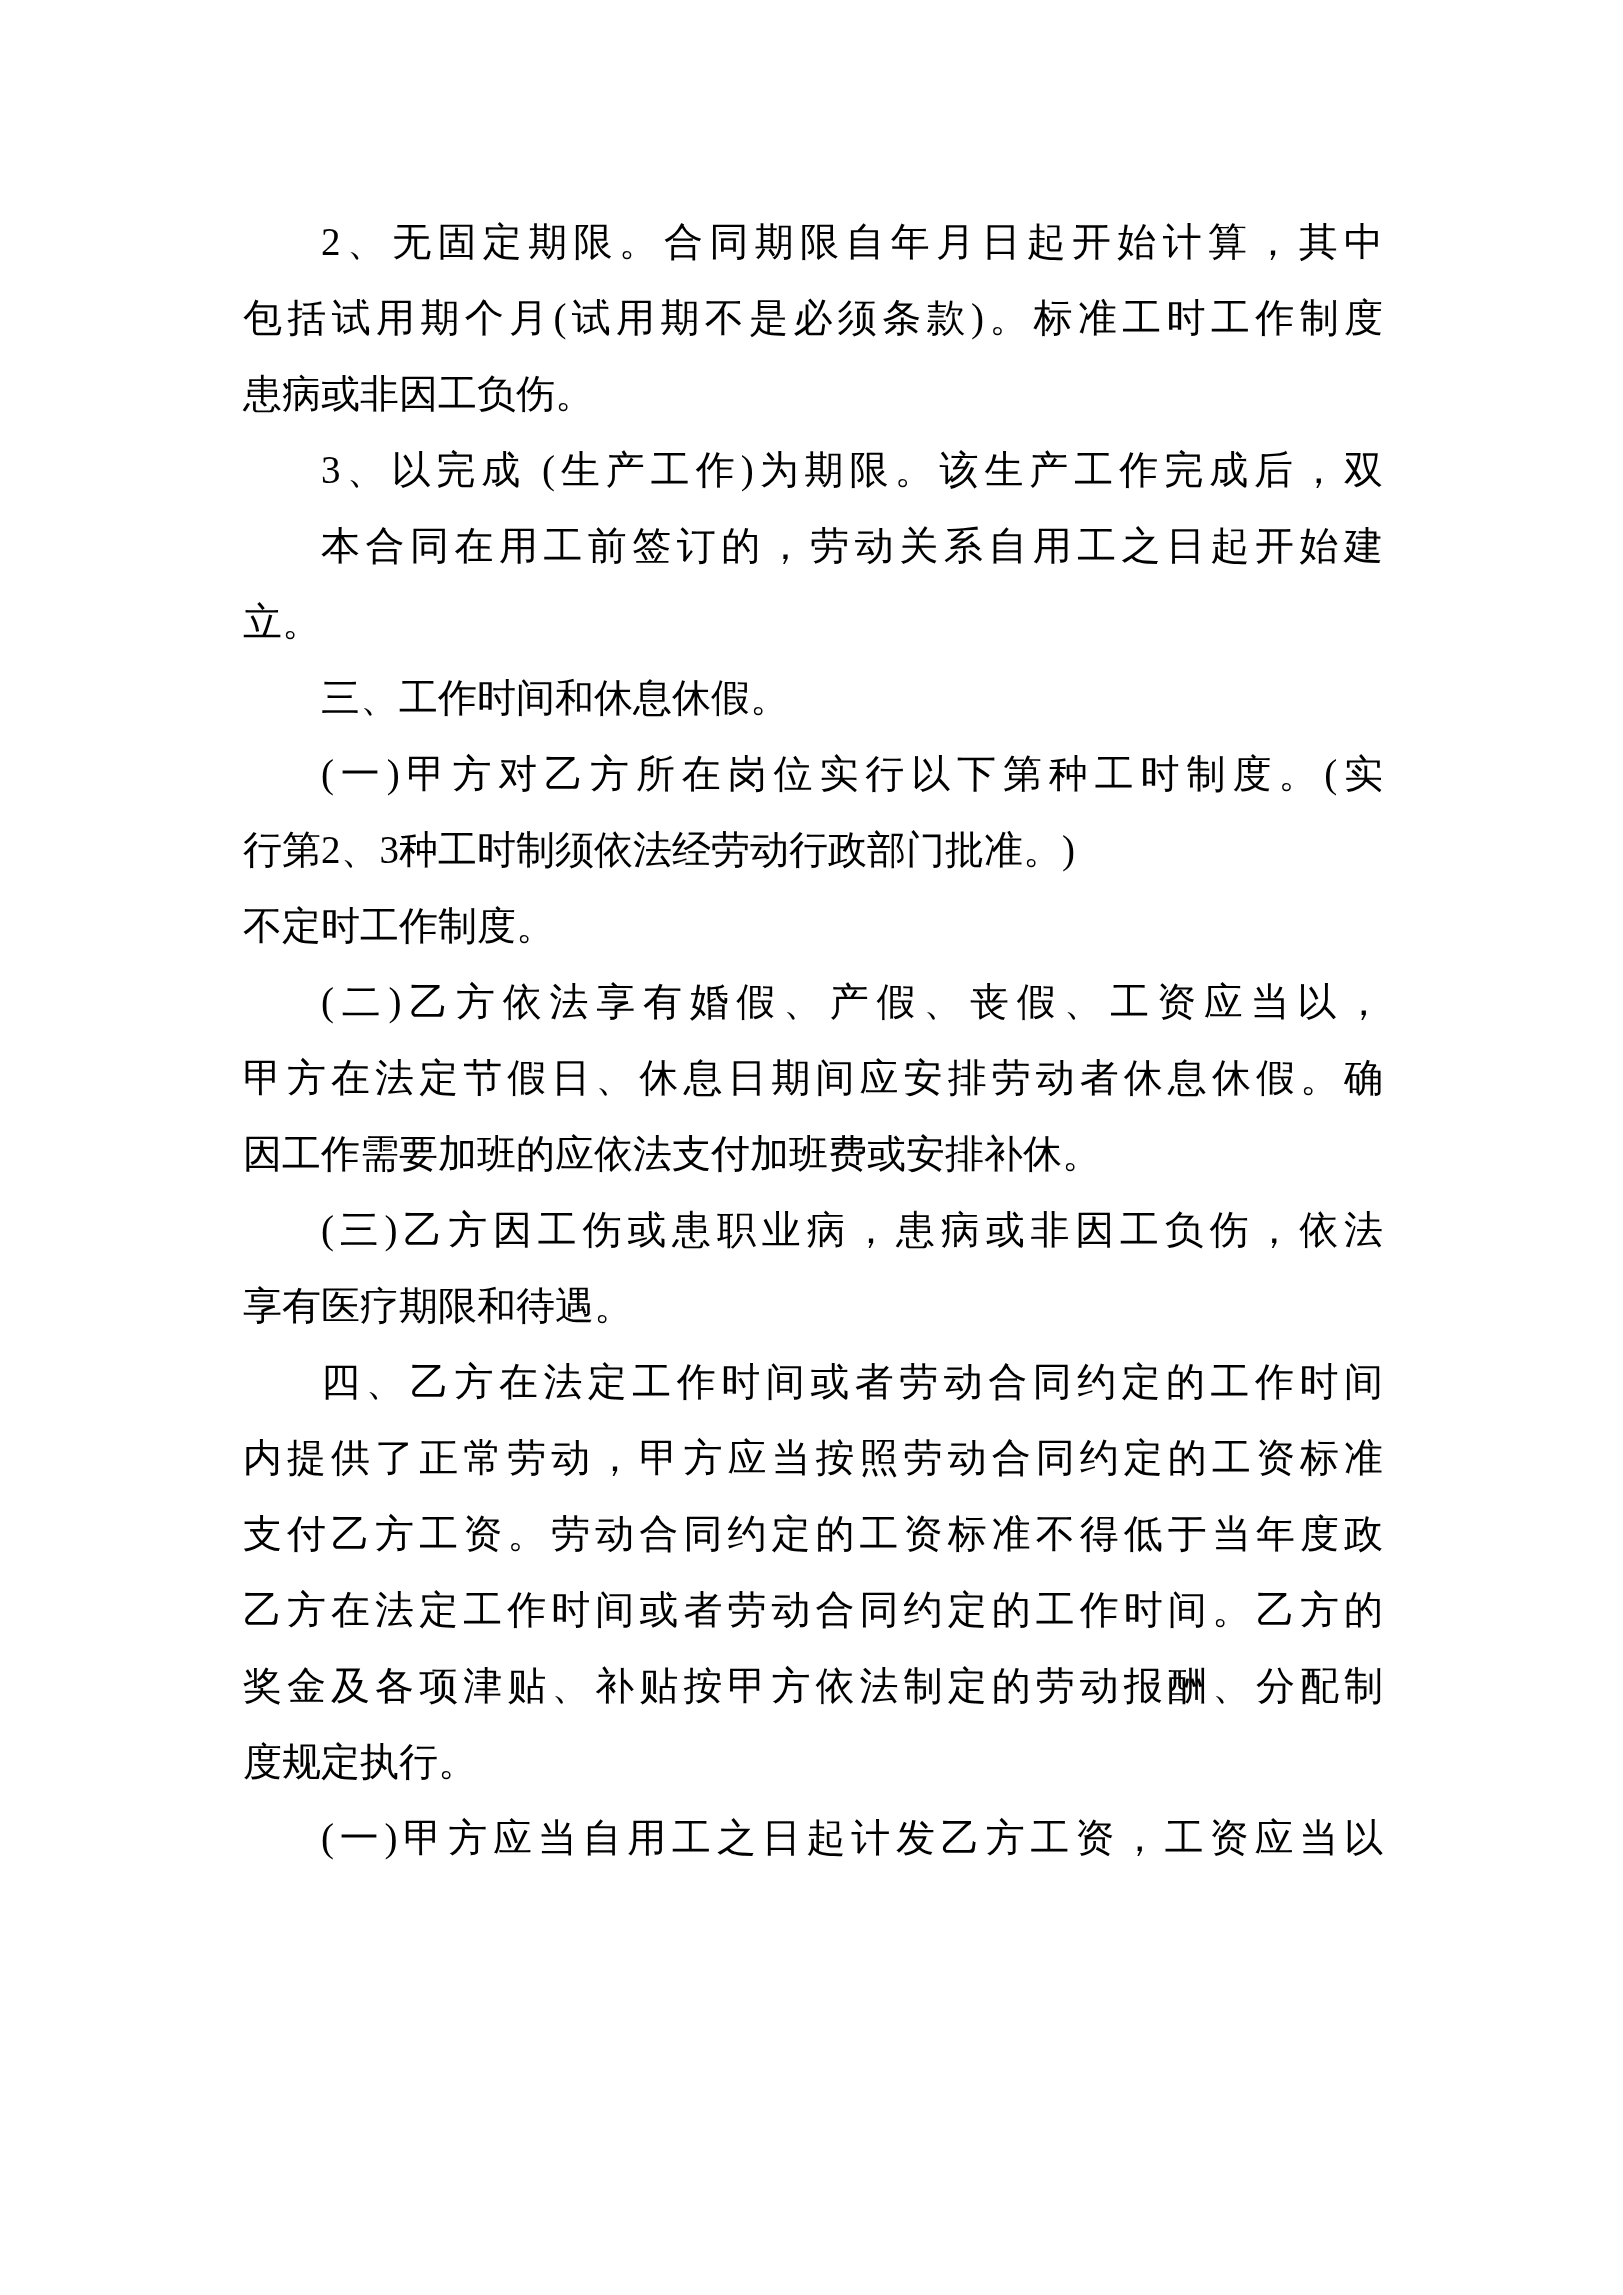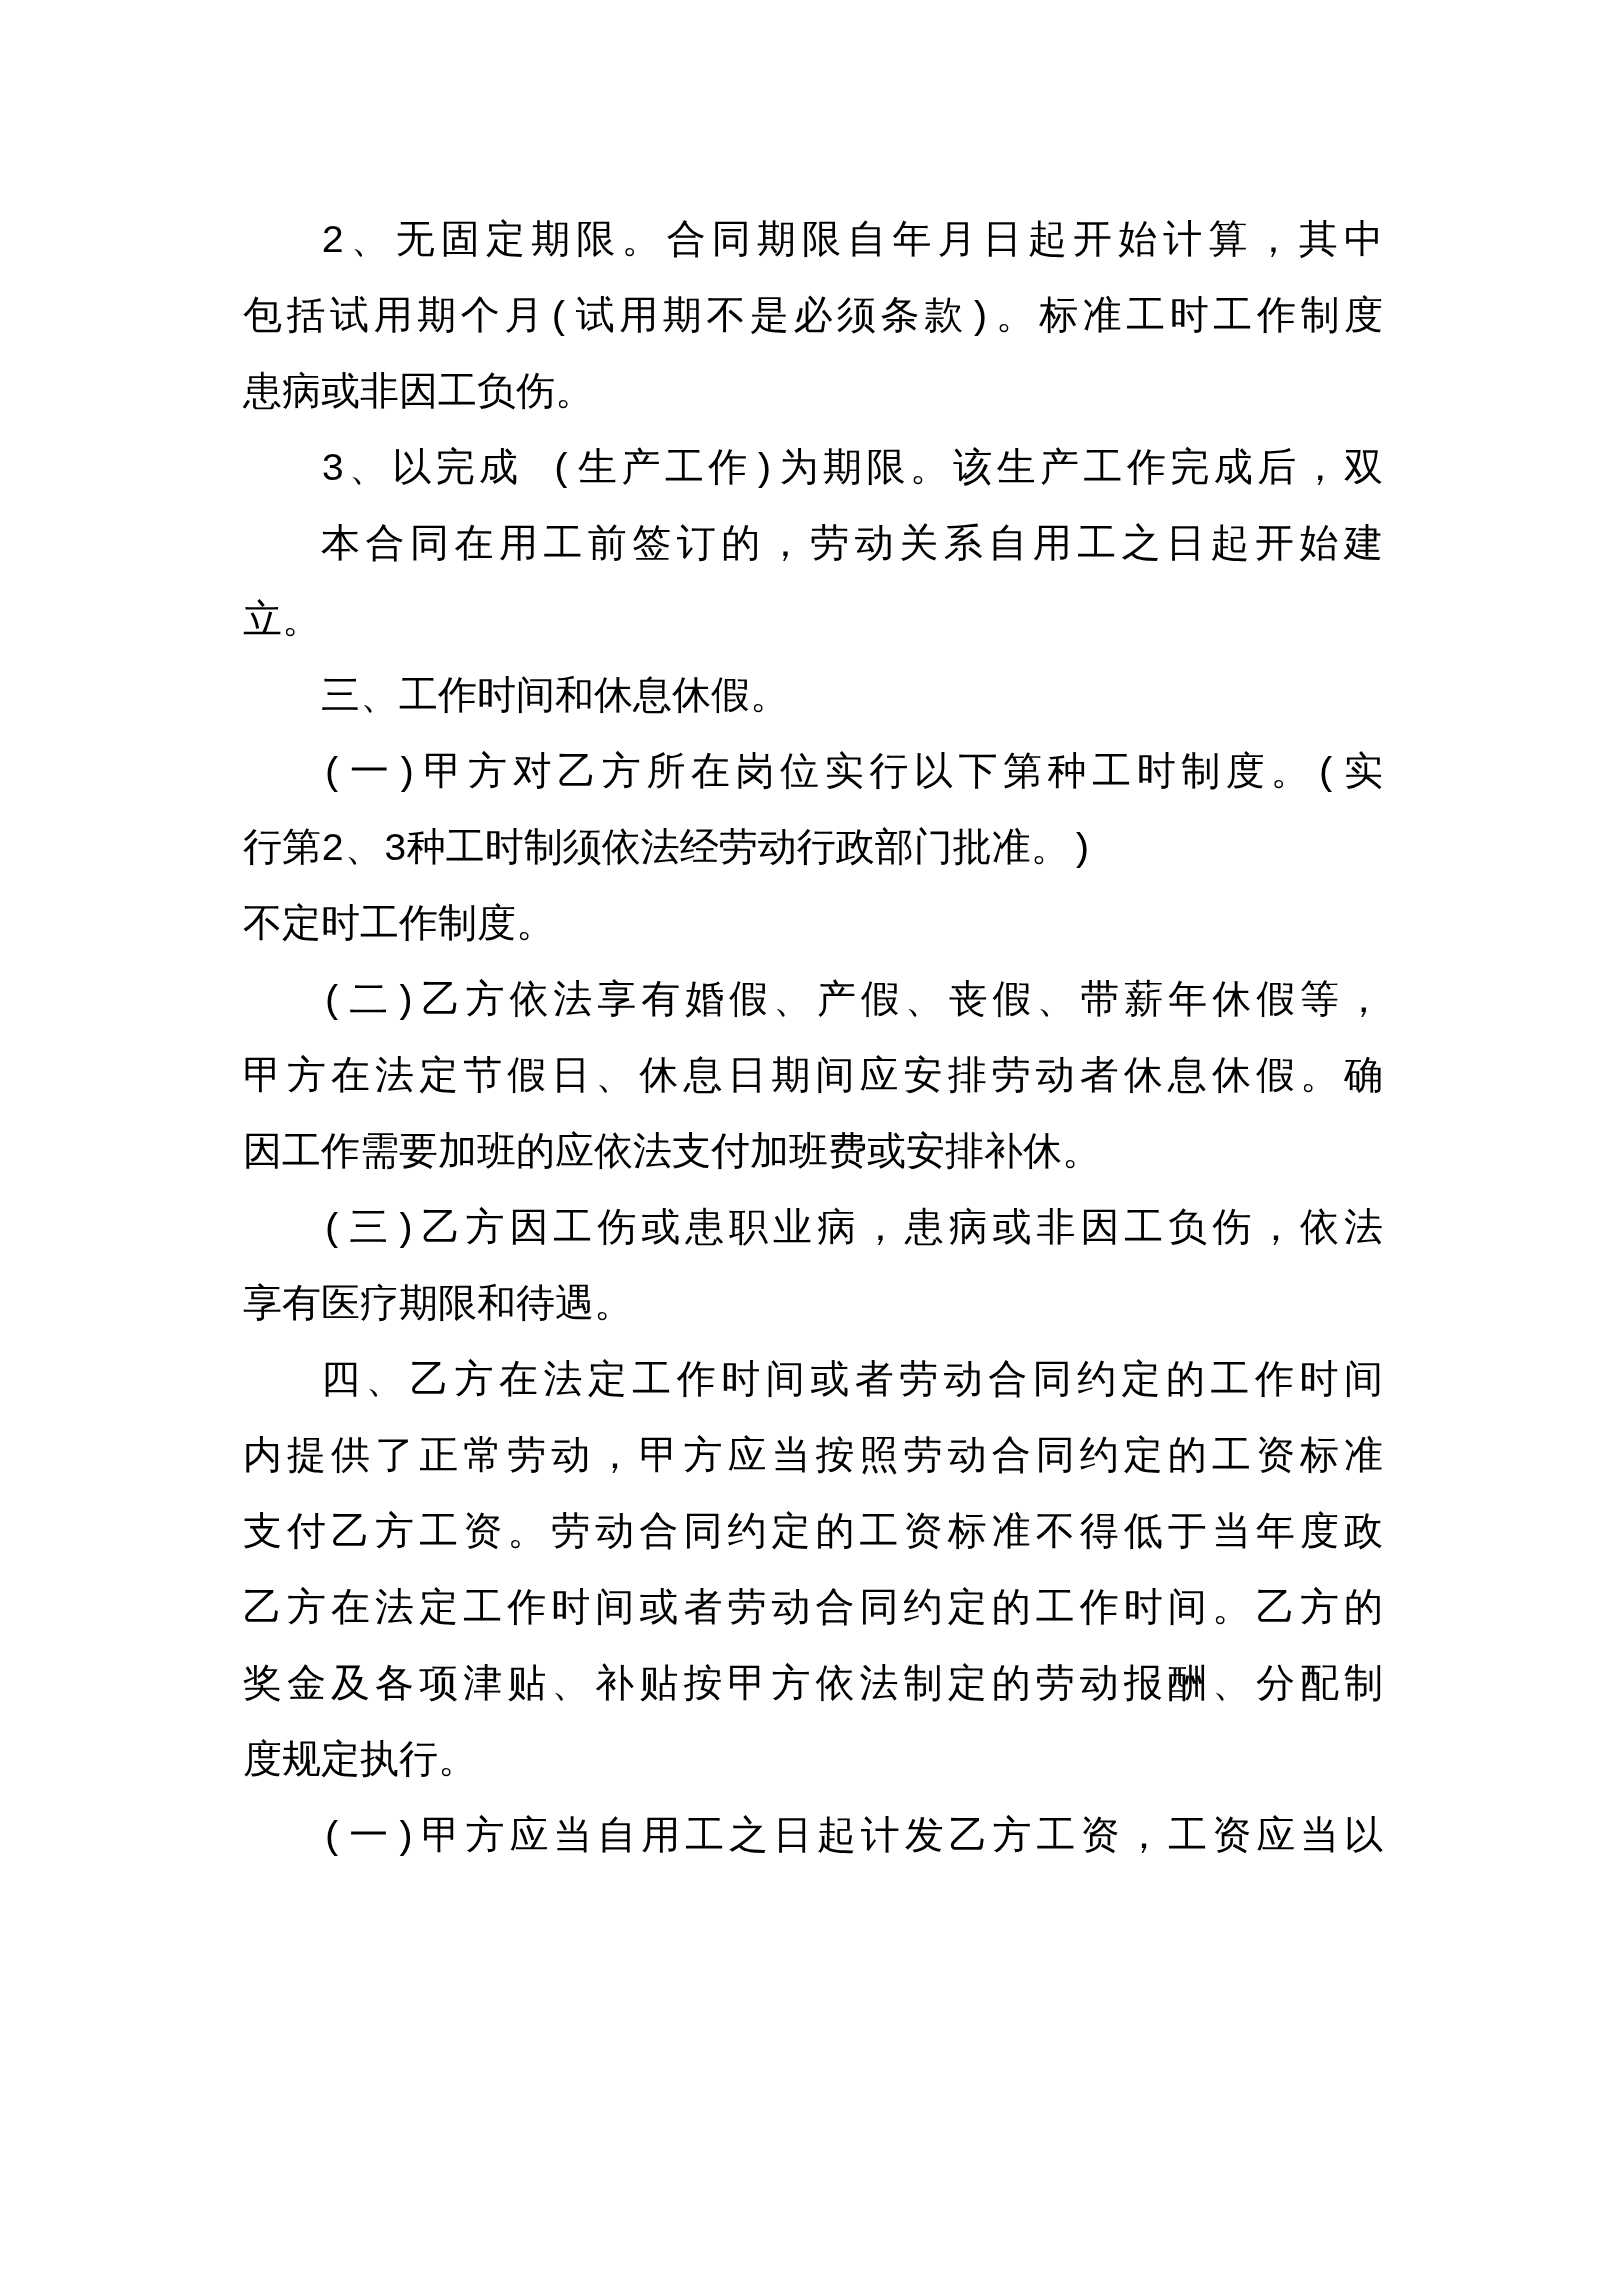--- a/index.html
+++ b/index.html
@@ -6,21 +6,21 @@
     margin: 0;
     padding: 0;
     background: #ffffff;
   }
   .page {
     position: relative;
     width: 1623px;
     height: 2295px;
     background: #ffffff;
     overflow: hidden;
-    font-family: Liberation Mono, monospace;
+    font-family: Liberation Serif, serif;
   }
   .text-block {
     position: absolute;
     left: 243px;
     top: 204px;
     width: 1140px;
     color: #000000;
     font-size: 39px;
     line-height: 76px;
     text-align: justify;
@@ -46,21 +46,21 @@
     <div class="line indent full">2、无固定期限。合同期限自年月日起开始计算，其中</div>
     <div class="line full">包括试用期个月(试用期不是必须条款)。标准工时工作制度</div>
     <div class="line">患病或非因工负伤。</div>
     <div class="line indent full">3、以完成 (生产工作)为期限。该生产工作完成后，双</div>
     <div class="line indent full">本合同在用工前签订的，劳动关系自用工之日起开始建</div>
     <div class="line">立。</div>
     <div class="line indent">三、工作时间和休息休假。</div>
     <div class="line indent full">(一)甲方对乙方所在岗位实行以下第种工时制度。(实</div>
     <div class="line">行第2、3种工时制须依法经劳动行政部门批准。)</div>
     <div class="line">不定时工作制度。</div>
-    <div class="line indent full">(二)乙方依法享有婚假、产假、丧假、带薪年休假等，</div>
+    <div class="line indent full">(二)乙方依法享有婚假、产假、丧假、工资应当以，</div>
     <div class="line full">甲方在法定节假日、休息日期间应安排劳动者休息休假。确</div>
     <div class="line">因工作需要加班的应依法支付加班费或安排补休。</div>
     <div class="line indent full">(三)乙方因工伤或患职业病，患病或非因工负伤，依法</div>
     <div class="line">享有医疗期限和待遇。</div>
     <div class="line indent full">四、乙方在法定工作时间或者劳动合同约定的工作时间</div>
     <div class="line full">内提供了正常劳动，甲方应当按照劳动合同约定的工资标准</div>
     <div class="line full">支付乙方工资。劳动合同约定的工资标准不得低于当年度政</div>
     <div class="line full">乙方在法定工作时间或者劳动合同约定的工作时间。乙方的</div>
     <div class="line full">奖金及各项津贴、补贴按甲方依法制定的劳动报酬、分配制</div>
     <div class="line">度规定执行。</div>

